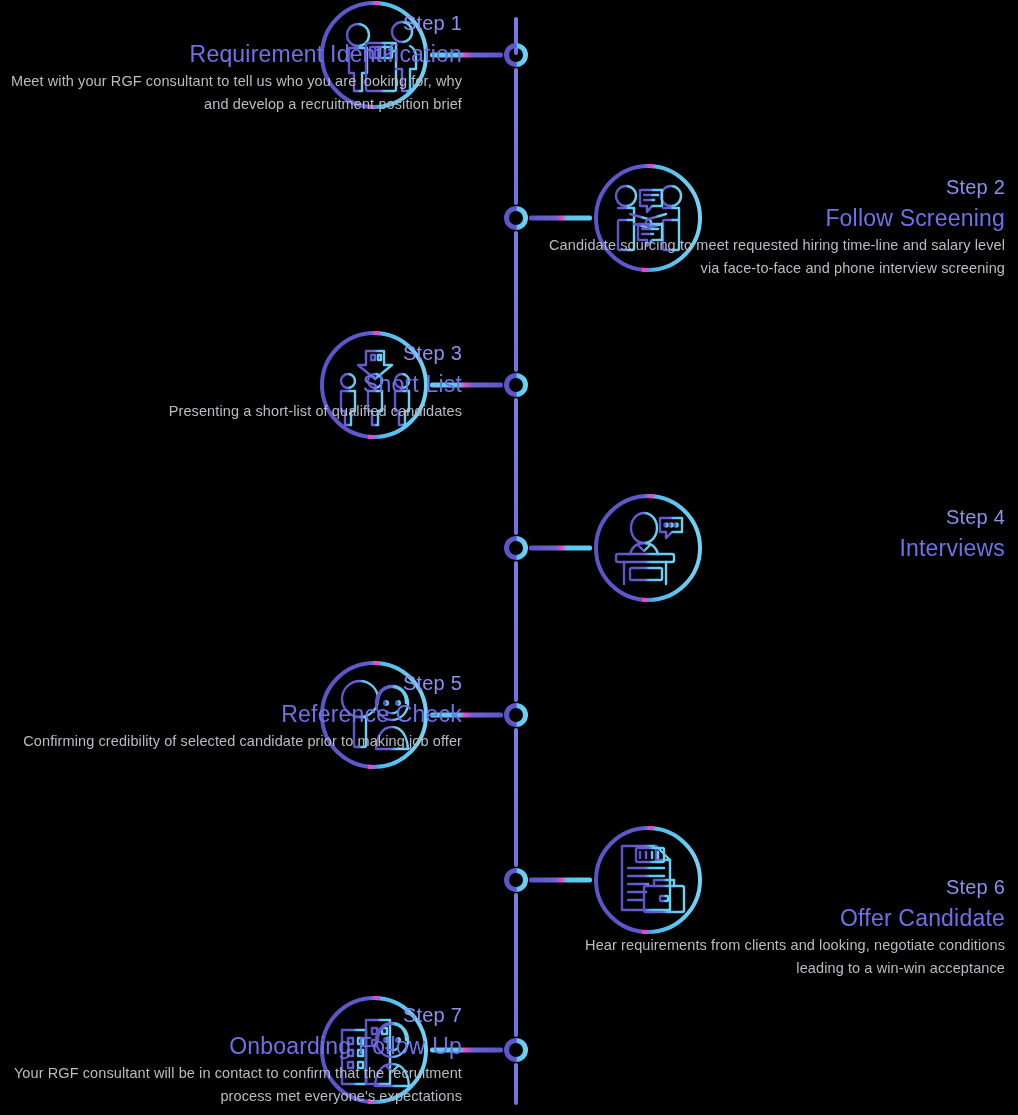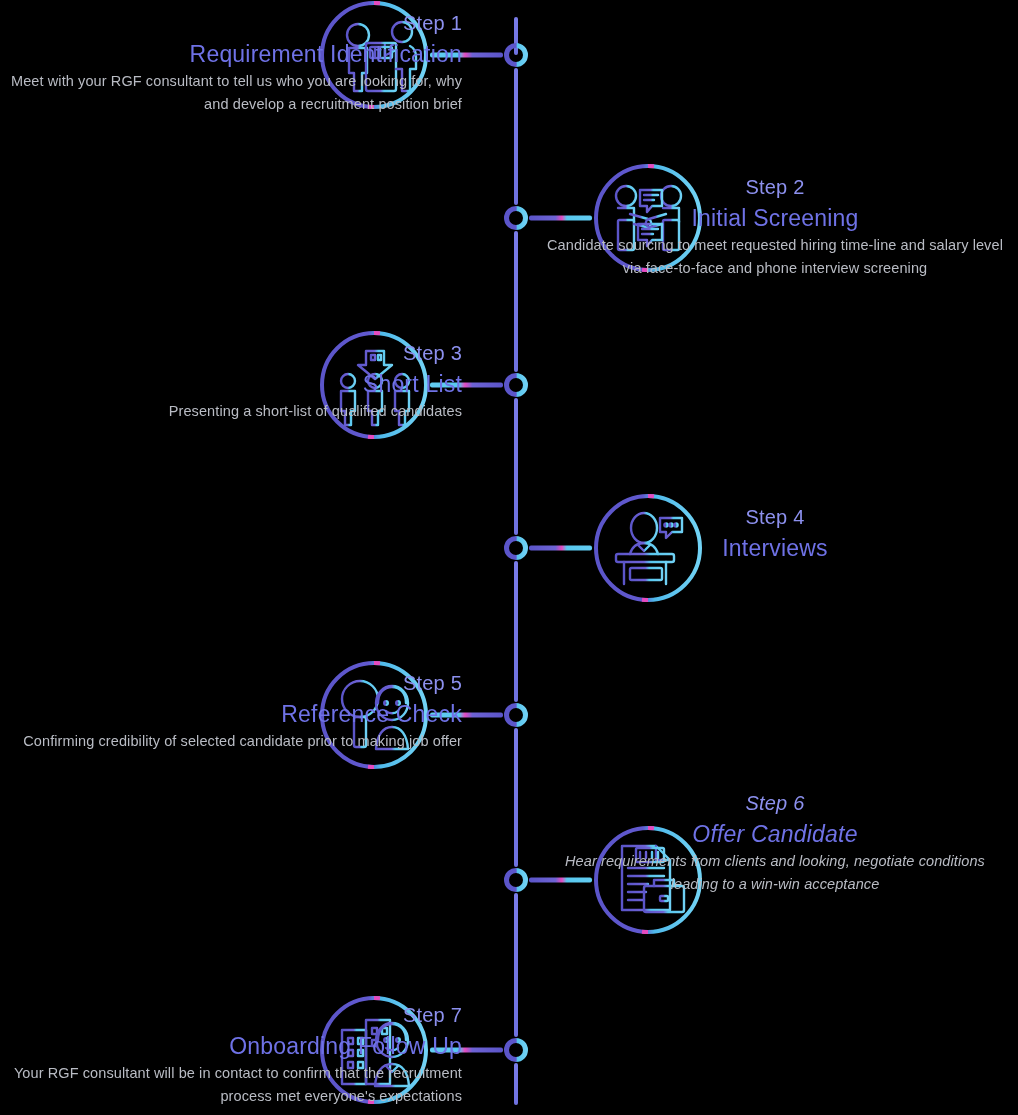--- a/index.html
+++ b/index.html
@@ -43,21 +43,21 @@
 
   
   .icon-circle{
     position:absolute; width:112px; height:112px;
     transform:translate(-50%,-50%);
   }
   .icon-circle svg{ display:block; width:112px; height:112px; }
 
   
   .step-text{ position:absolute; }
-  .step-text.right{ text-align:center; }
+  .step-text.right{ text-align:right; }
   .step-text.left{ text-align:right; }
 
   .step-num{
     font-size:20px; line-height:30px;
     color:#8c90ee; font-weight:400;
     letter-spacing:.2px;
     white-space:nowrap;
   }
   .step-title{
     font-size:23px; line-height:32px;
@@ -165,21 +165,21 @@
         </g>
   </svg>
     </div>
     <div class="node" style="top: 218px;">
       <svg viewBox="0 0 26 26" width="26" height="26">
        <circle cx="13" cy="13" r="9.5" fill="none" stroke="url(#gNode)" stroke-width="5"></circle>
      </svg>
     </div>
     <div class="step-text right" style="top: 172px; left: 545px; width: 460px;">
       <div class="step-num">Step 2</div>
-     <div class="step-title">Initial Screening</div>
+     <div class="step-title">Follow Screening</div>
      <div class="step-desc">Candidate sourcing to meet requested hiring time-line and salary level via face-to-face and phone interview screening</div>
     </div>
     <div class="conn to-left" style="top: 385px; left: 430px; width: 73px;"></div>
     <div class="icon-circle" style="left: 374px; top: 385px;">
       <svg viewBox="0 0 112 112">
     <circle cx="56" cy="56" r="52" fill="none" stroke="url(#gRing)" stroke-width="4"></circle>
     <path d="M56 4a52 52 0 0 1 6 0.35" fill="none" stroke="#e64bbf" stroke-width="4" stroke-linecap="butt"></path>
     <path d="M56 108a52 52 0 0 1-6-0.35" fill="none" stroke="#e64bbf" stroke-width="4" stroke-linecap="butt"></path>
     <g transform="translate(0,0)">
       <g fill="none" stroke="url(#gArt)" stroke-width="2.4" stroke-linecap="round" stroke-linejoin="round">
@@ -293,21 +293,21 @@
         <rect x="68" y="72" width="8" height="5" rx="1"></rect>
       </g>
         </g>
   </svg>
     </div>
     <div class="node" style="top: 880px;">
       <svg viewBox="0 0 26 26" width="26" height="26">
        <circle cx="13" cy="13" r="9.5" fill="none" stroke="url(#gNode)" stroke-width="5"></circle>
      </svg>
     </div>
-    <div class="step-text right" style="top: 788px; left: 545px; width: 460px; font-style: italic;">
+    <div class="step-text right" style="top: 872px; left: 545px; width: 460px;">
       <div class="step-num">Step 6</div>
      <div class="step-title">Offer Candidate</div>
      <div class="step-desc">Hear requirements from clients and looking, negotiate conditions leading to a win-win acceptance</div>
     </div>
     <div class="conn to-left" style="top: 1050px; left: 430px; width: 73px;"></div>
     <div class="icon-circle" style="left: 374px; top: 1050px;">
       <svg viewBox="0 0 112 112">
     <circle cx="56" cy="56" r="52" fill="none" stroke="url(#gRing)" stroke-width="4"></circle>
     <path d="M56 4a52 52 0 0 1 6 0.35" fill="none" stroke="#e64bbf" stroke-width="4" stroke-linecap="butt"></path>
     <path d="M56 108a52 52 0 0 1-6-0.35" fill="none" stroke="#e64bbf" stroke-width="4" stroke-linecap="butt"></path>

